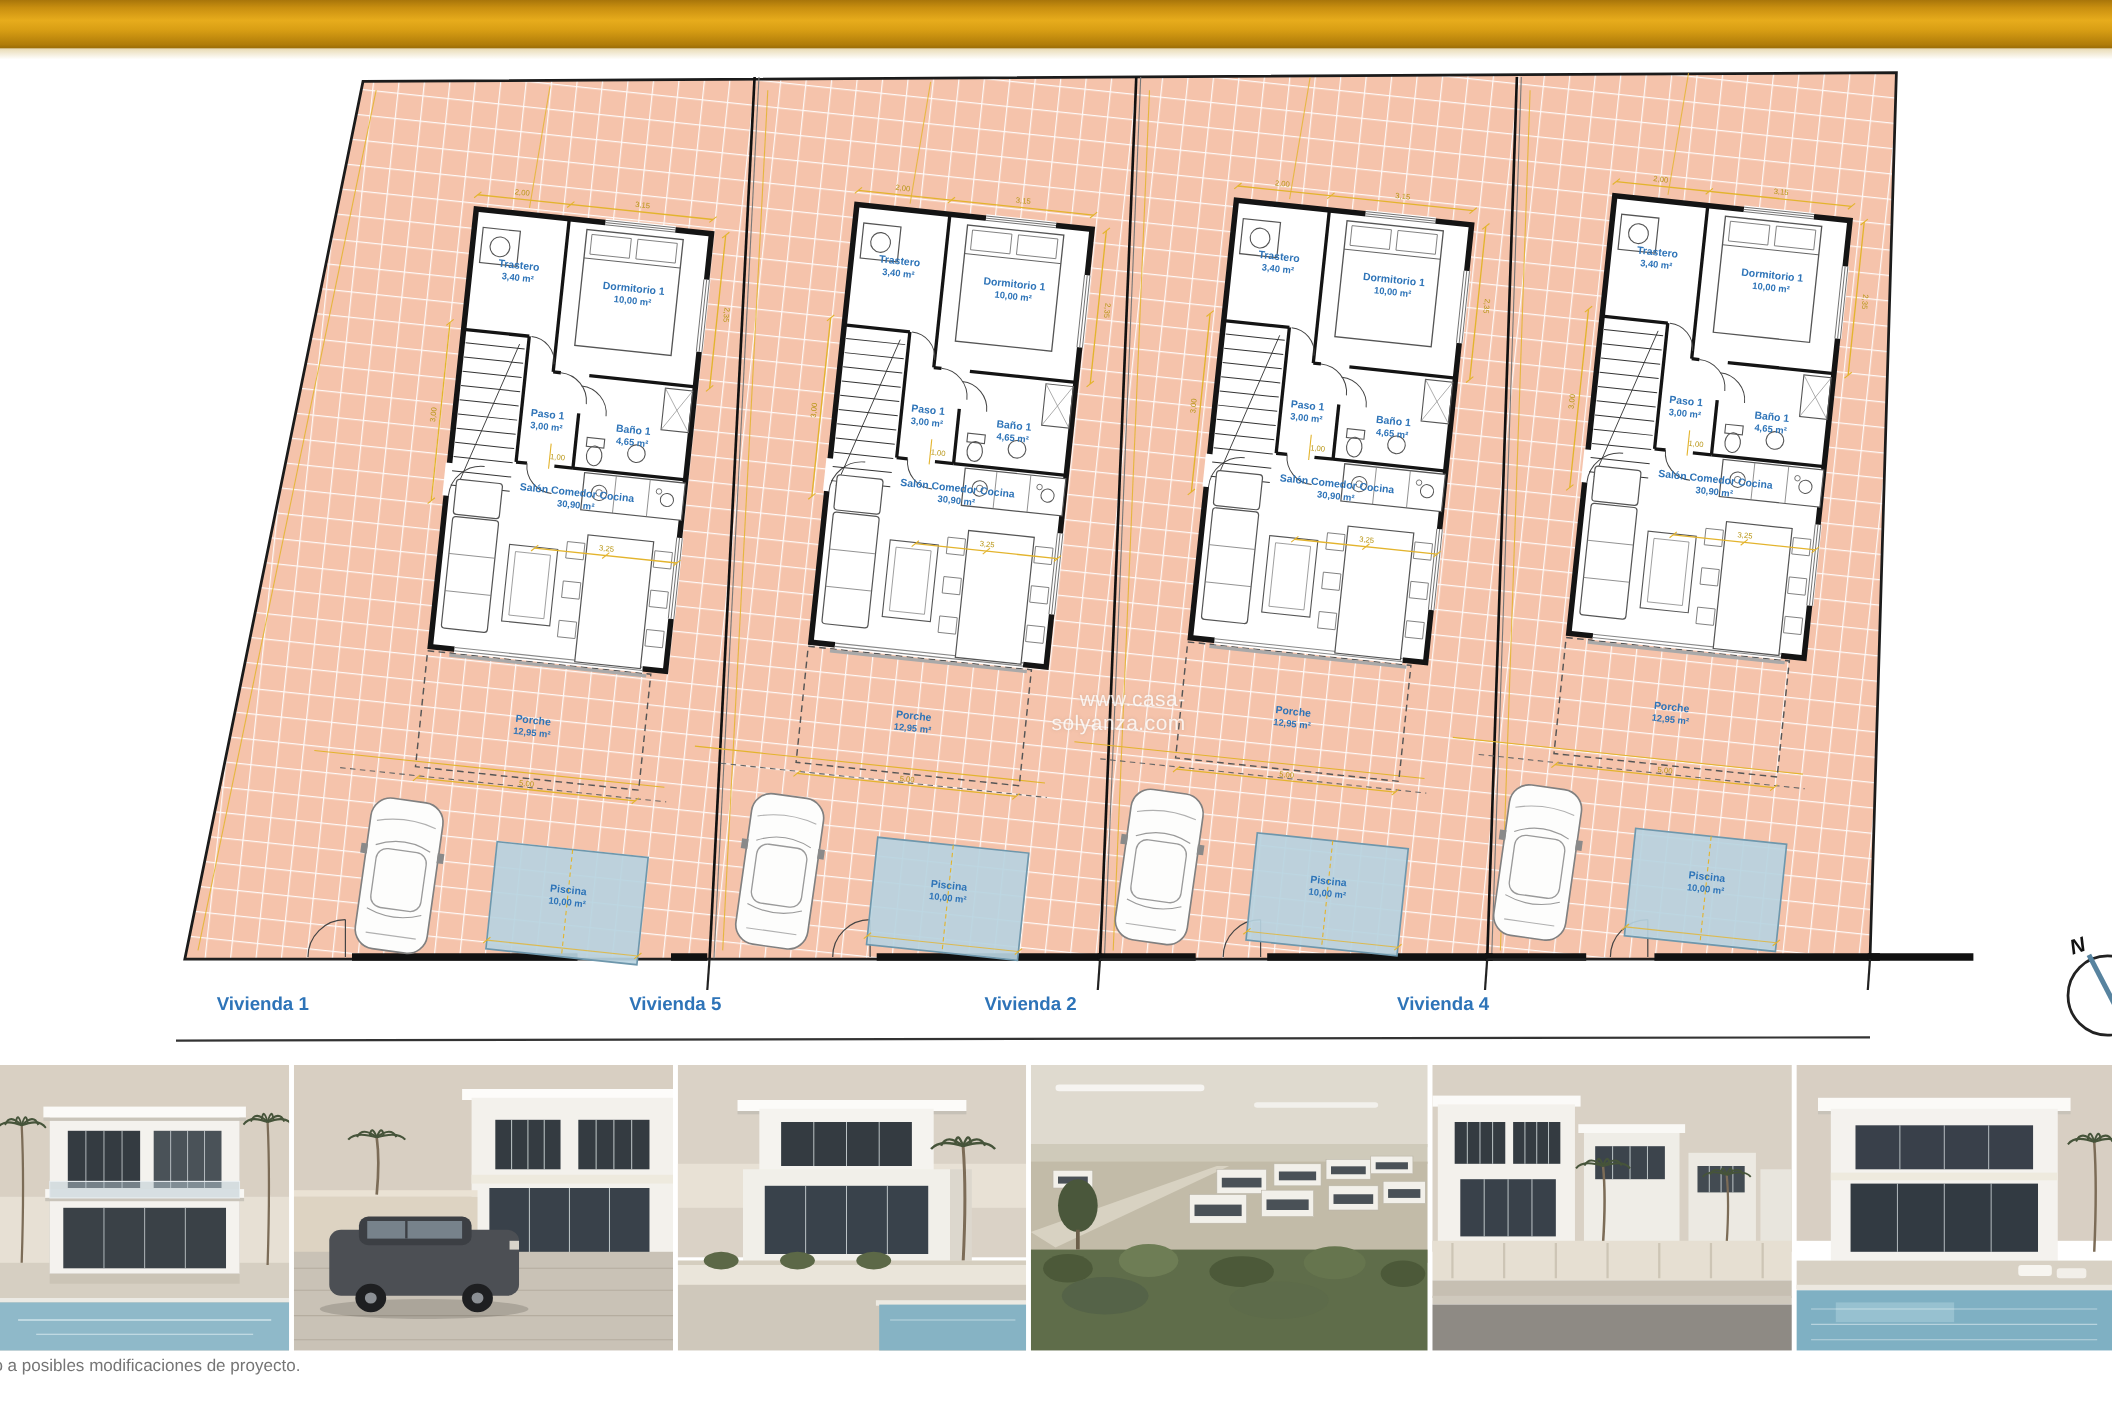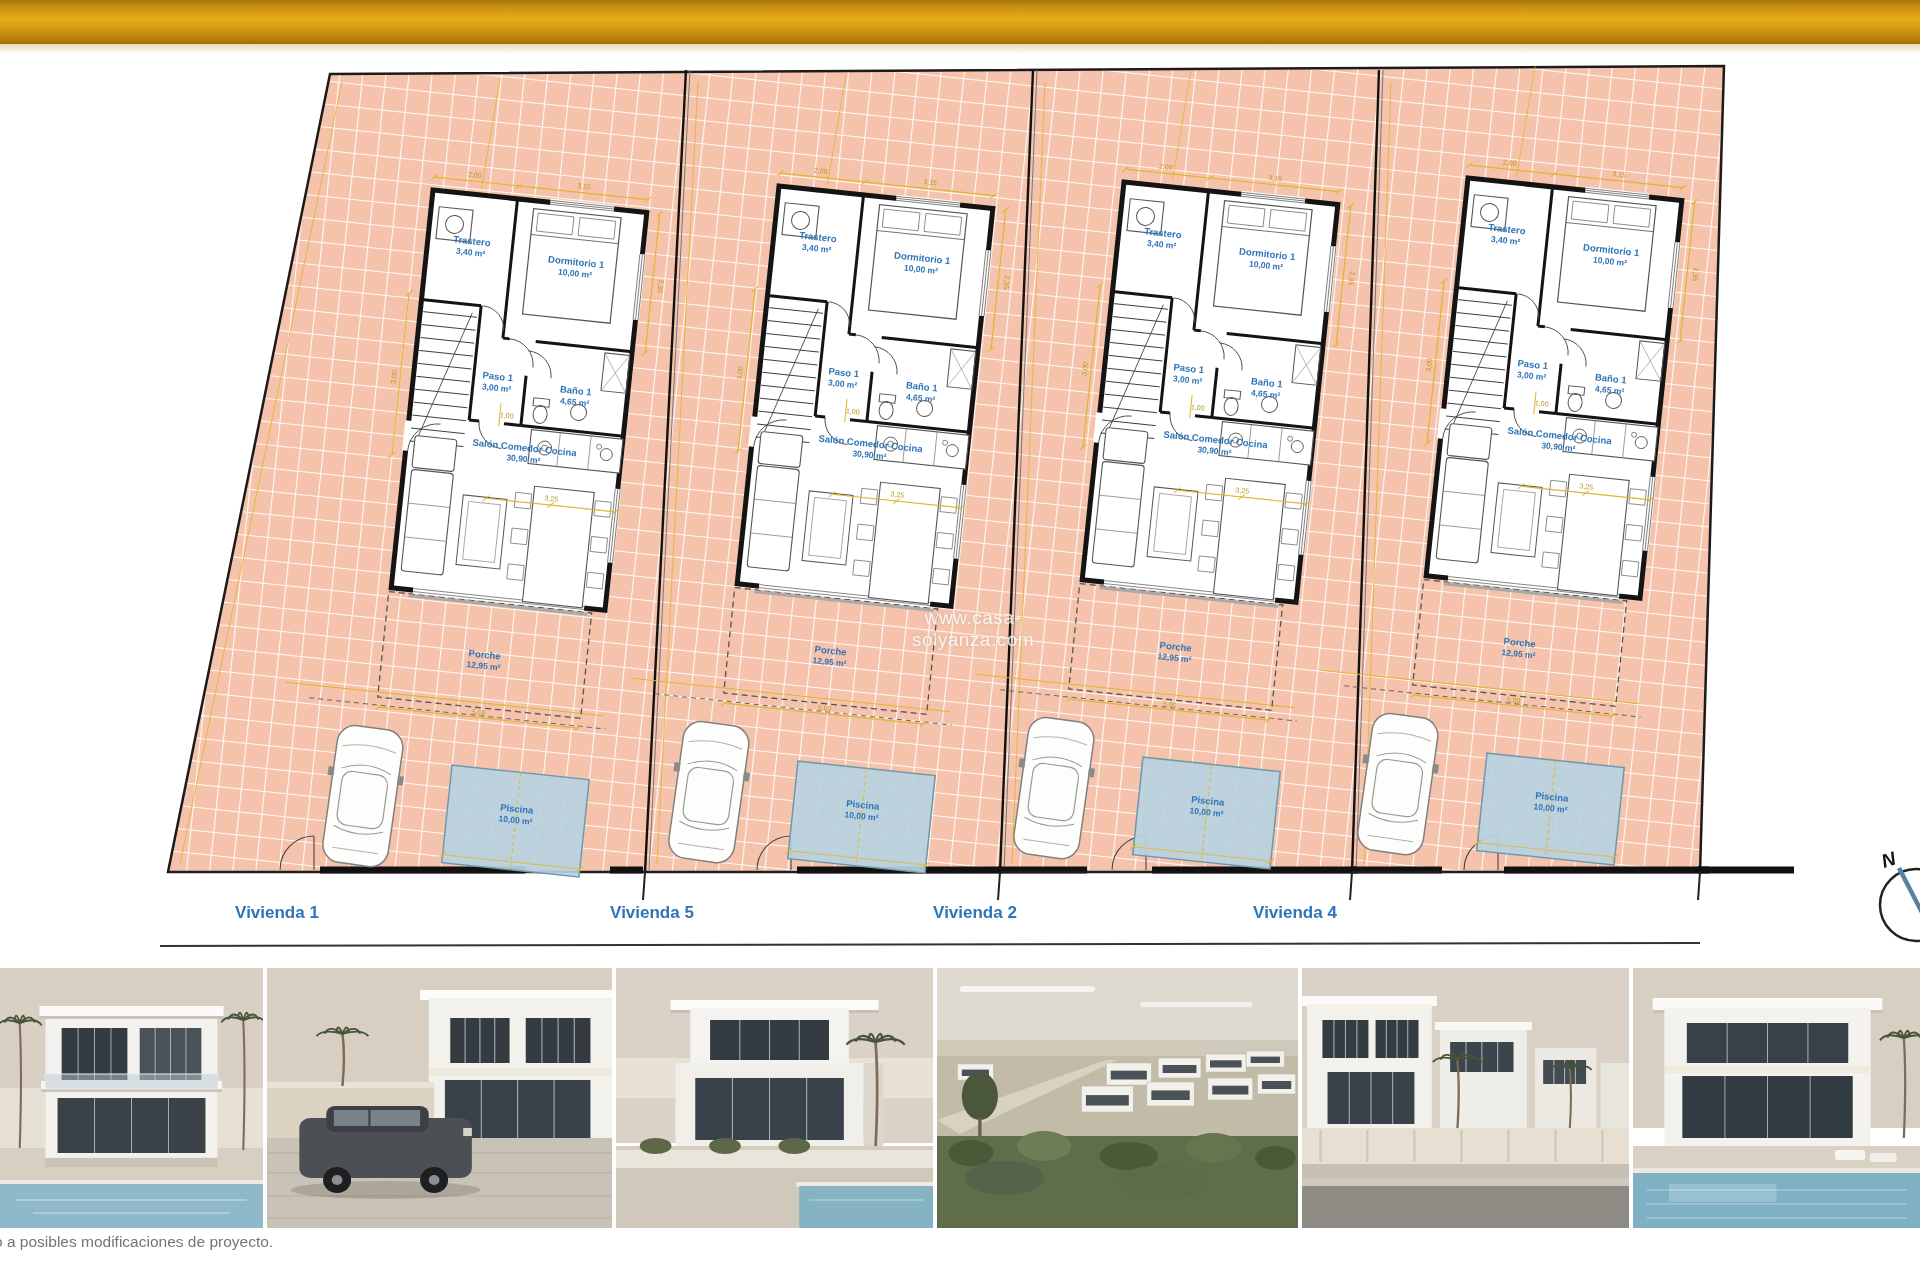--- a/index.html
+++ b/index.html
@@ -8,23 +8,23 @@
   
   #header-bar{position:absolute;left:0;top:0;width:1920px;height:44px;z-index:20;
     background:linear-gradient(180deg,#a8750a 0%,#c98f10 16%,#e7ac1c 42%,#d89e14 62%,#b07c09 92%,#9a6c07 100%);}
   #header-fade{position:absolute;left:0;top:44px;width:1920px;height:10px;z-index:19;
     background:linear-gradient(180deg,rgba(190,150,40,.35),rgba(255,255,255,0));}
   #plan-title{position:absolute;left:1712px;top:5px;width:208px;height:38px;overflow:hidden;
     white-space:nowrap;color:#ffffff;font-size:31px;font-weight:bold;letter-spacing:.5px;
     text-shadow:1px 2px 3px rgba(95,65,0,.55);}
   
   #plan-svg{position:absolute;left:0;top:0;width:1920px;height:960px;z-index:5;}
-  .viv-label{position:absolute;top:903px;width:160px;text-align:center;z-index:8;
+  .viv-label{position:absolute;top:903px;width:160px;text-align:left;z-index:8;
     color:#2e74b8;font-size:17px;font-weight:bold;}
-  #watermark{position:absolute;left:868px;top:607px;width:210px;z-index:9;text-align:center;
+  #watermark{position:absolute;left:868px;top:626px;width:210px;z-index:9;text-align:right;
     color:rgba(255,255,255,.82);font-size:19px;letter-spacing:.5px;
     text-shadow:0 0 3px rgba(180,150,130,.45);}
   
   #photo-strip{position:absolute;left:0;top:968px;width:1920px;height:260px;display:flex;z-index:6;}
   .photo{height:260px;margin-right:4px;overflow:hidden;}
   .photo:last-child{margin-right:0;}
   .photo svg{display:block;width:100%;height:100%;}
   .photo:nth-child(1){flex:0 0 263px;}
   .photo:nth-child(2){flex:0 0 345px;}
   .photo:nth-child(3){flex:0 0 317px;}
@@ -700,21 +700,21 @@
       <line x1="1930" y1="928" x2="1899" y2="868" stroke="#57839f" stroke-width="4.5"></line>
       <text x="1884" y="868" font-size="19" font-style="italic" font-weight="bold" fill="#111" transform="rotate(-18 1884 868)">N</text>
     </g>
   </svg>
 
 <div id="watermark">www.casa-solyanza.com</div>
 
 <div class="viv-label" style="left:197px">Vivienda 1</div>
 <div class="viv-label" style="left:572px">Vivienda 5</div>
 <div class="viv-label" style="left:895px">Vivienda 2</div>
-<div class="viv-label" style="left:1215px">Vivienda 4</div>
+<div class="viv-label" style="left:1270px">Vivienda 4</div>
 
 <div id="photo-strip">
     <div class="photo">
       <svg viewBox="0 0 320 260" preserveAspectRatio="none">
         <rect x="0" y="0" width="320" height="200" fill="#d9d0c3"></rect>
         <rect x="0" y="120" width="320" height="70" fill="#e7e0d4"></rect>
         <rect x="0" y="180" width="320" height="80" fill="#d6cfc2"></rect>
         <rect x="55" y="45" width="210" height="145" fill="#f4f2ee" stroke="#d8d4cc" stroke-width="0.5"></rect>
         <rect x="48" y="38" width="224" height="10" fill="#fbfaf8"></rect>
         <rect x="48" y="48" width="224" height="3" fill="#c9c4ba"></rect>

